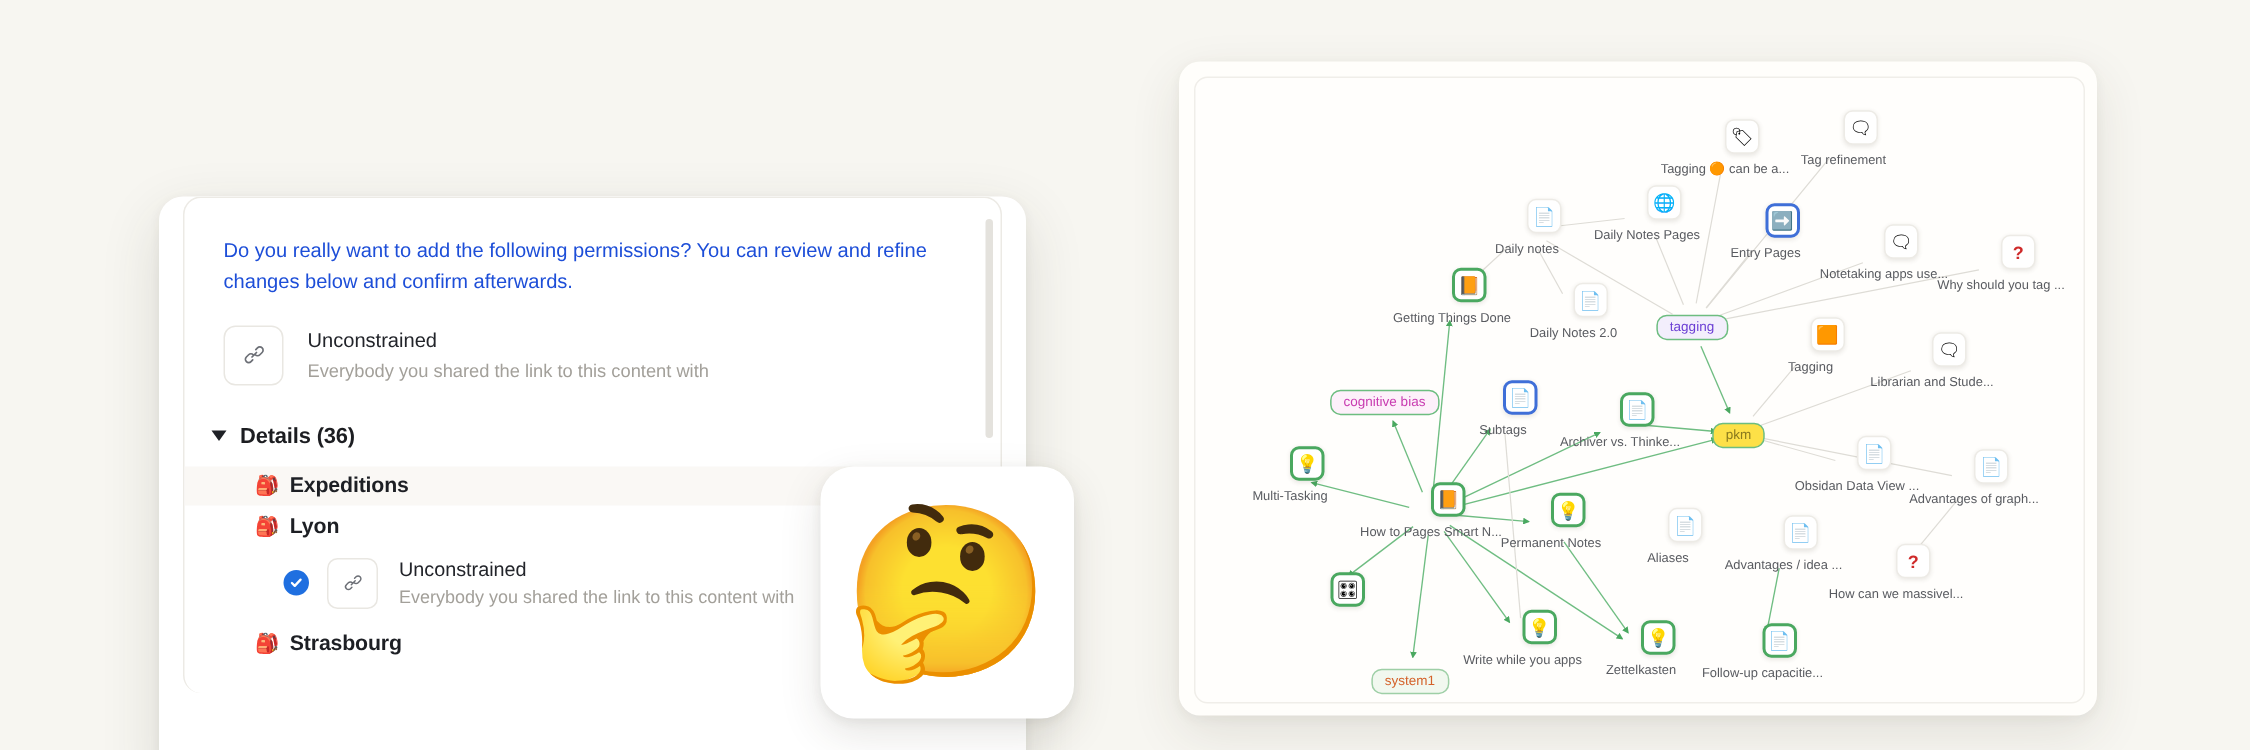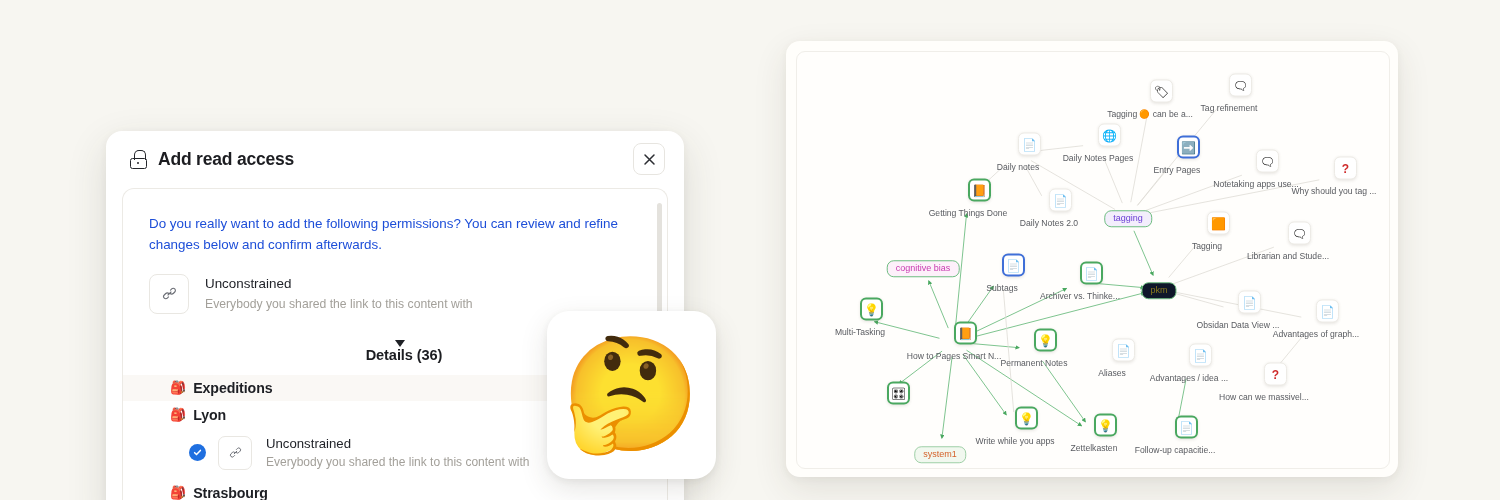--- a/index.html
+++ b/index.html
@@ -57,21 +57,21 @@
   }
   .link-row{display:flex;align-items:flex-start;padding:18px 0 0 26px;}
   .link-box{
     width:38px;height:38px;border:1px solid #e9e7e2;border-radius:8px;background:#fff;
     display:flex;align-items:center;justify-content:center;flex:0 0 auto;
   }
   .link-txt{margin-left:16px;padding-top:1px;}
   .lt-name{font-size:13.4px;color:#22242a;line-height:1.35;}
   .lt-sub{font-size:12.2px;color:#a3a09a;line-height:1.5;margin-top:2px;}
 
-  .details-hd{display:flex;align-items:center;padding:26px 0 0 18px;flex-direction:column;}
+  .details-hd{display:flex;align-items:center;padding:26px 0 0 18px;}
   .caret{
     width:0;height:0;border-left:5.5px solid transparent;border-right:5.5px solid transparent;
     border-top:7px solid #1f2126;margin-right:9px;
   }
   .details-lbl{font-size:14.6px;font-weight:bold;color:#1c1d21;letter-spacing:-.1px;}
 
   .grp{display:flex;align-items:center;height:26px;padding-left:47px;}
   .grp.hl{background:#faf8f5;margin-right:-16px;padding-right:16px;}
   .grp .emo{font-size:13px;margin-right:7px;line-height:1;}
   .grp .nm{font-size:14.2px;font-weight:bold;color:#1d1f24;letter-spacing:-.1px;}
@@ -124,42 +124,30 @@
     font-size:8.6px;color:#595b60;white-space:nowrap;margin-top:3px;
     position:relative;left:50%;transform:translateX(-50%);display:inline-block;
   }
   .tag{
     display:inline-block;padding:2.5px 8px;border-radius:7px;font-size:9px;
     white-space:nowrap;position:relative;left:50%;transform:translateX(-50%);
     box-sizing:border-box;
   }
   .tag.violet{background:#f3eefc;border:1.6px solid #6dbd80;color:#6b3fd4;}
   .tag.pink{background:#fdf0fa;border:1.6px solid #6dbd80;color:#c83bb0;}
-  .tag.cream{background:#0f172a;border:1.6px solid #6dbd80;color:#8a7a1e;}
+  .tag.cream{background:#fde047;border:1.6px solid #6dbd80;color:#8a7a1e;}
   .tag.sys{background:#f1f8ef;border:1.6px solid #9ecfa6;color:#d4622a;}
 </style>
 </head>
 <body>
 
 <div class="stage">
 
   <div class="dialog">
 
-    <div class="dlg-head">
-      <span class="lock-ico">
-        <span class="shackle"></span>
-          <span class="body"></span>
-      </span>
-      <span class="dlg-title">Add read access</span>
-      <div class="close-btn">
-        <svg width="13" height="13" viewBox="0 0 13 13">
-          <path d="M2 2 L11 11 M11 2 L2 11" stroke="#2b2d32" stroke-width="1.5" stroke-linecap="round" fill="none"></path>
-        </svg>
-      </div>
-    </div>
 
     <div class="dlg-body">
       <div class="scroll-track"></div>
       <div class="scroll-thumb"></div>
 
       <div class="intro">Do you really want to add the following permissions? You can review and refine changes below and confirm afterwards.</div>
 
       <div class="link-row">
         <div class="link-box">
           <svg width="15" height="15" viewBox="0 0 16 16">

